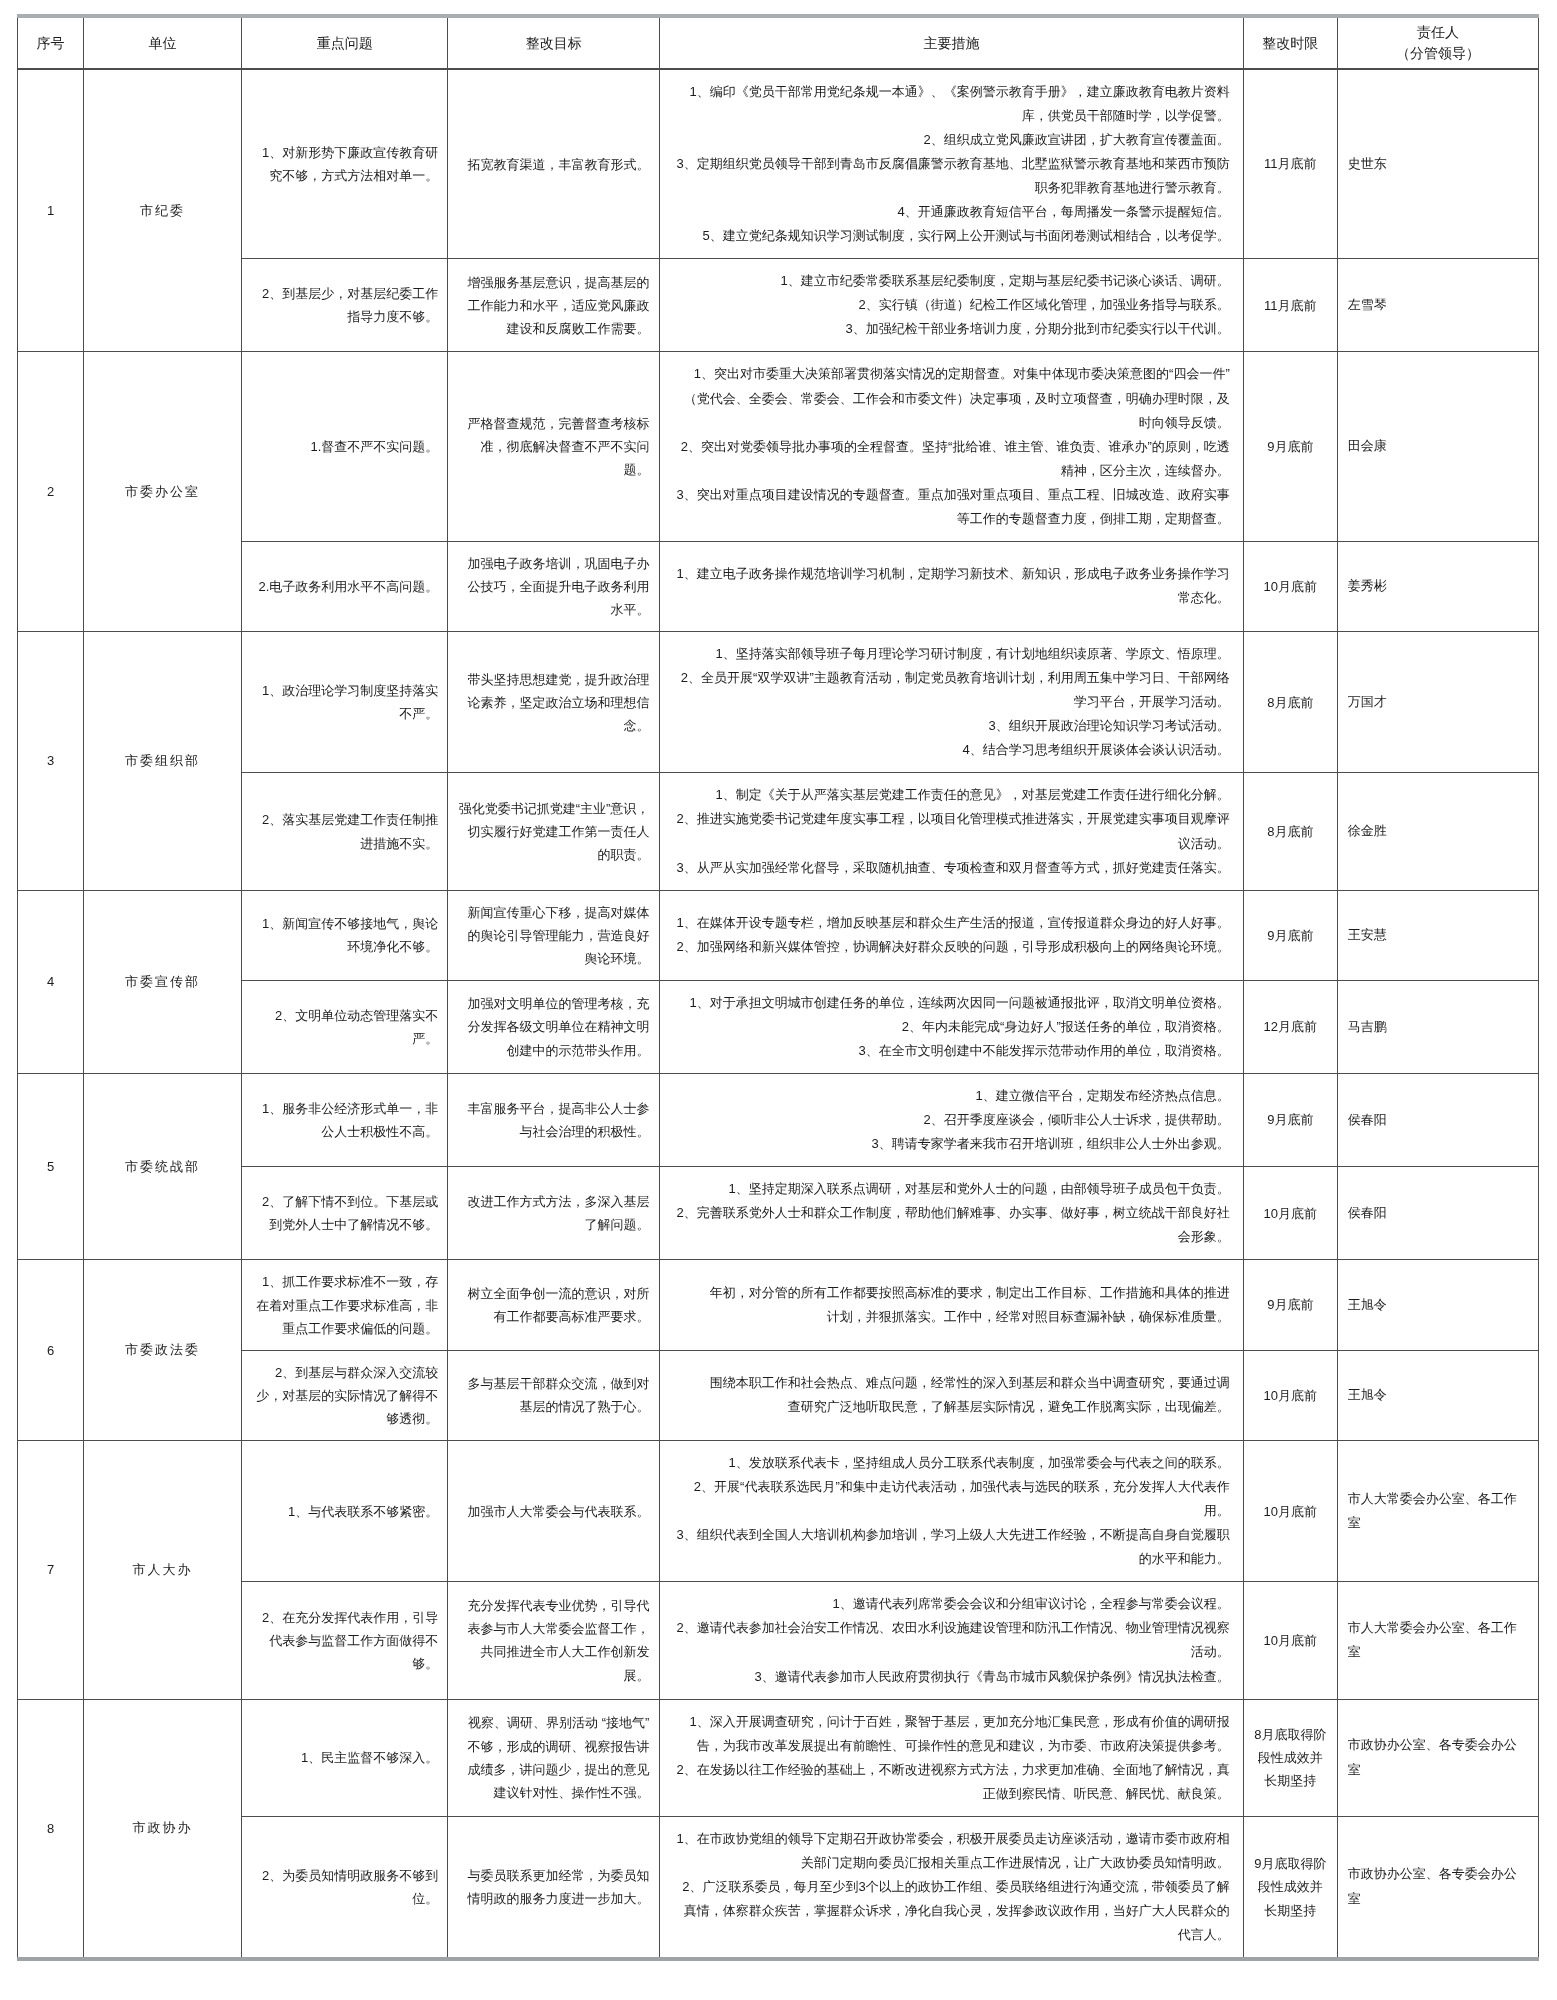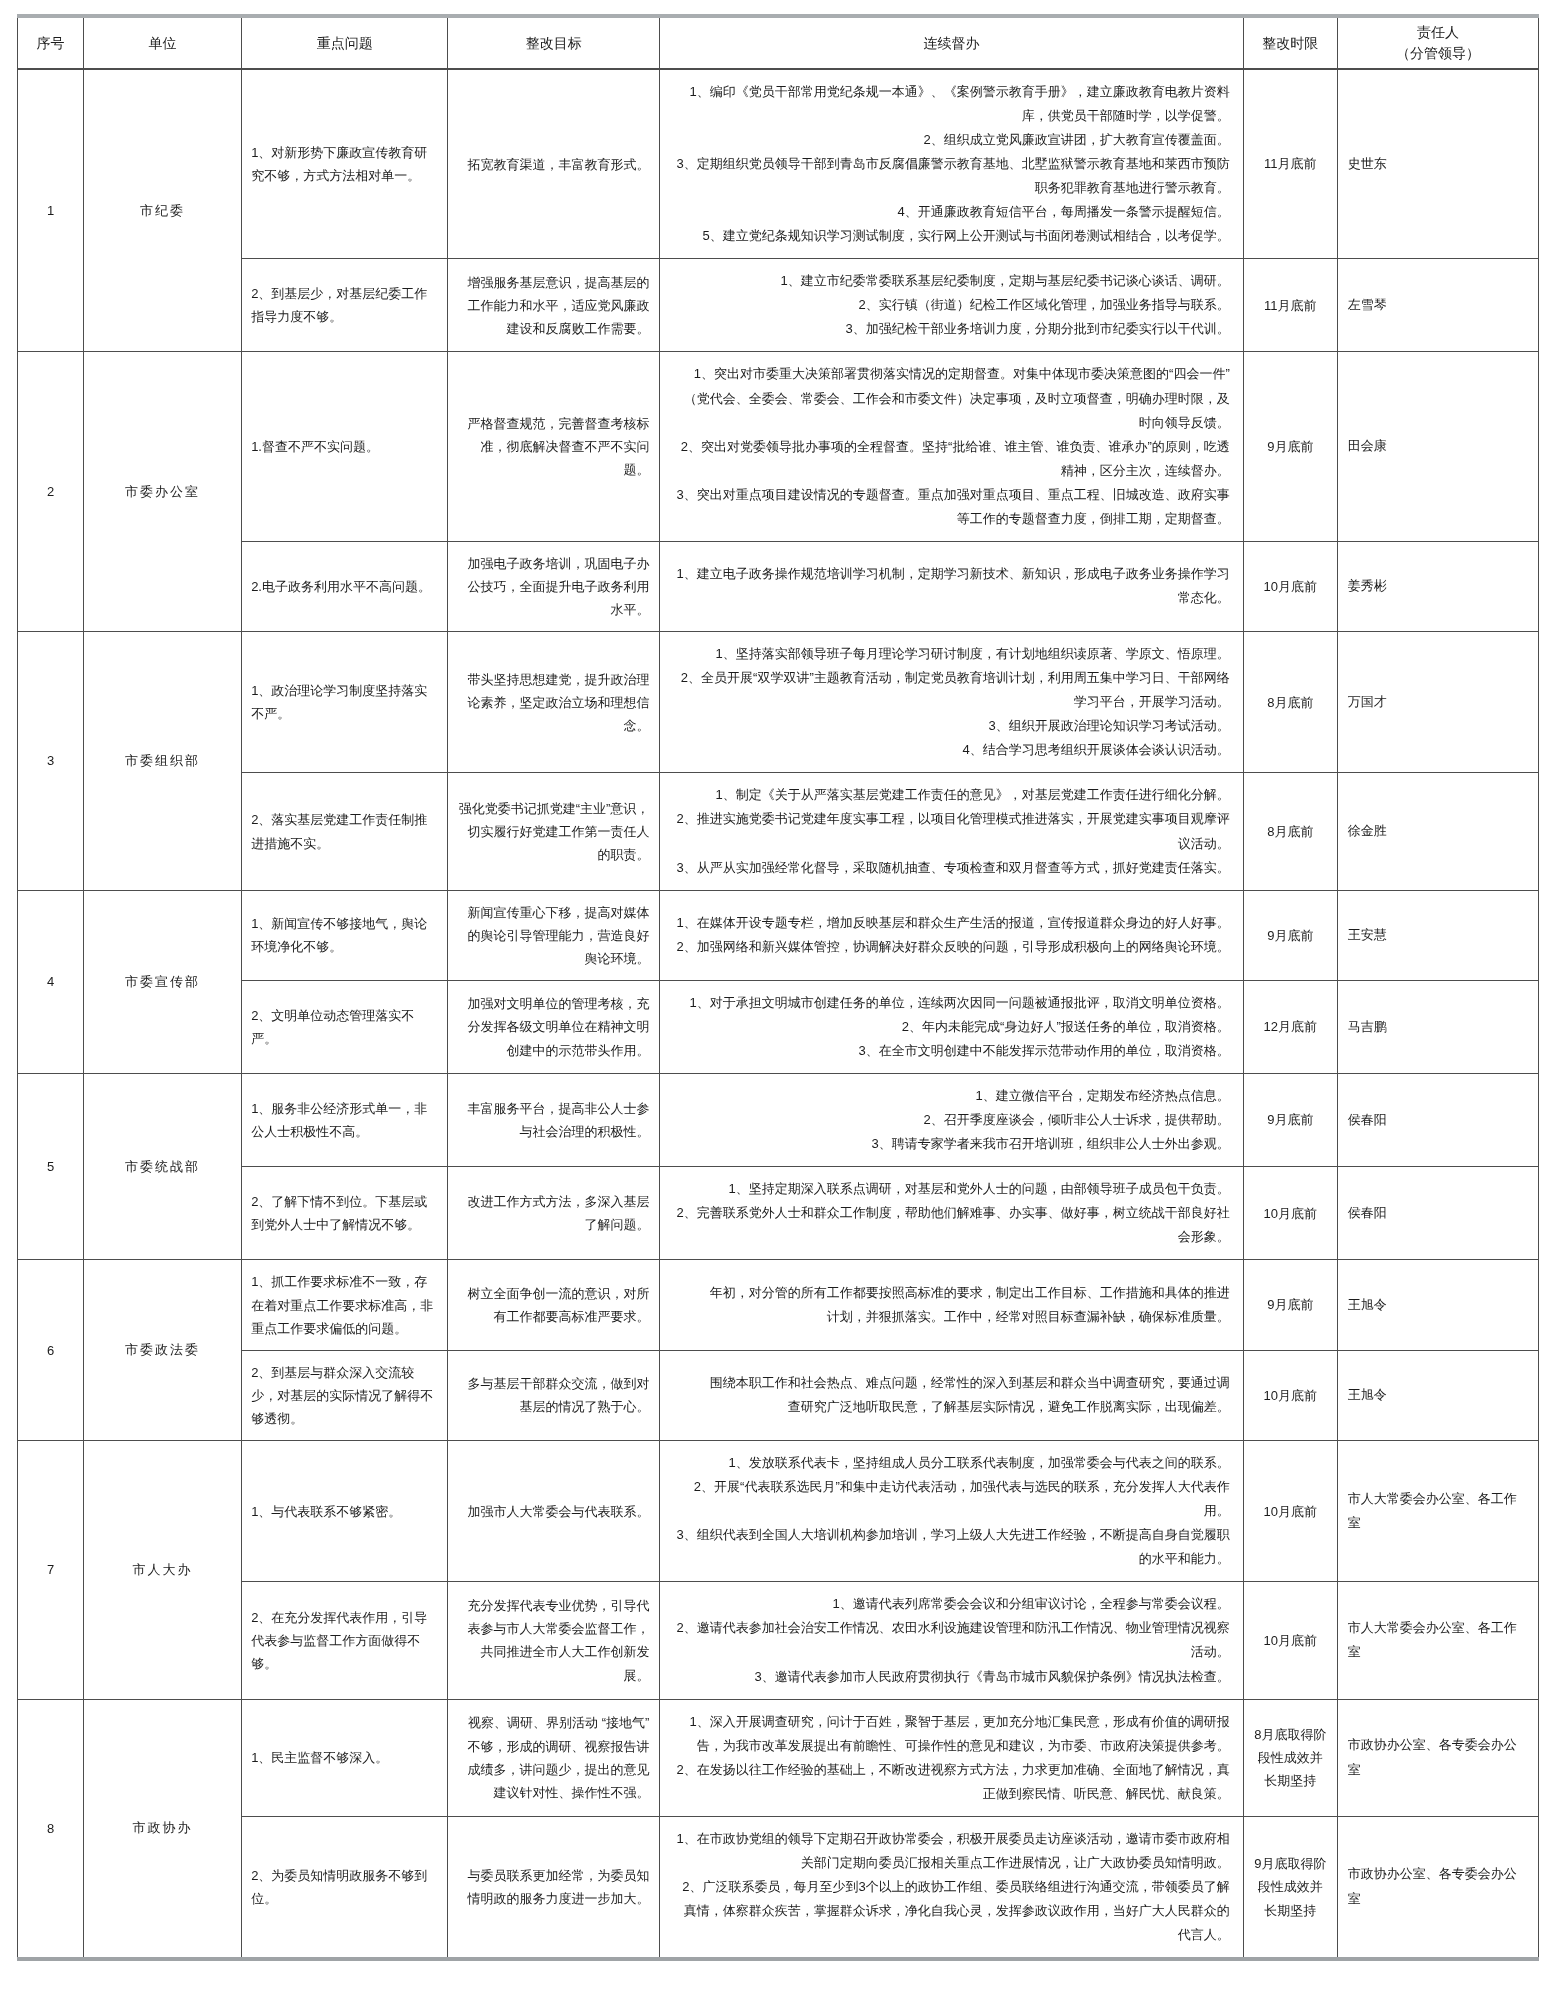--- a/index.html
+++ b/index.html
@@ -32,21 +32,21 @@
     text-align: center;
     white-space: pre-line;
     line-height: 1.5;
     border-bottom: 2px solid #4d4d4d;
     padding: 4px 2px;
   }
   td { font-size: 13px; }
   .col-index  { text-align: center; }
   .col-unit   { text-align: center; letter-spacing: 2px; }
   .col-problem {
-    text-align: left;
+    text-align: right;
     padding: 10px 9px;
     line-height: 1.78;
   }
   .col-goal {
     text-align: right;
     padding: 10px 10px;
     line-height: 1.78;
   }
   .col-measures {
     text-align: left;
@@ -79,21 +79,21 @@
       <col style="width:583px">
       <col style="width:94px">
       <col style="width:201px">
     </colgroup>
     <thead>
       <tr>
         <th>序号</th>
         <th>单位</th>
         <th>重点问题</th>
         <th>整改目标</th>
-        <th>连续督办</th>
+        <th>主要措施</th>
         <th>整改时限</th>
         <th>责任人
 （分管领导）</th>
       </tr>
     </thead>
     <tbody id="table-body">
         <tr>
           <td class="col-index" rowspan="2">1</td>
           <td class="col-unit" rowspan="2">市纪委</td>
           <td class="col-problem">1、对新形势下廉政宣传教育研究不够，方式方法相对单一。</td>

